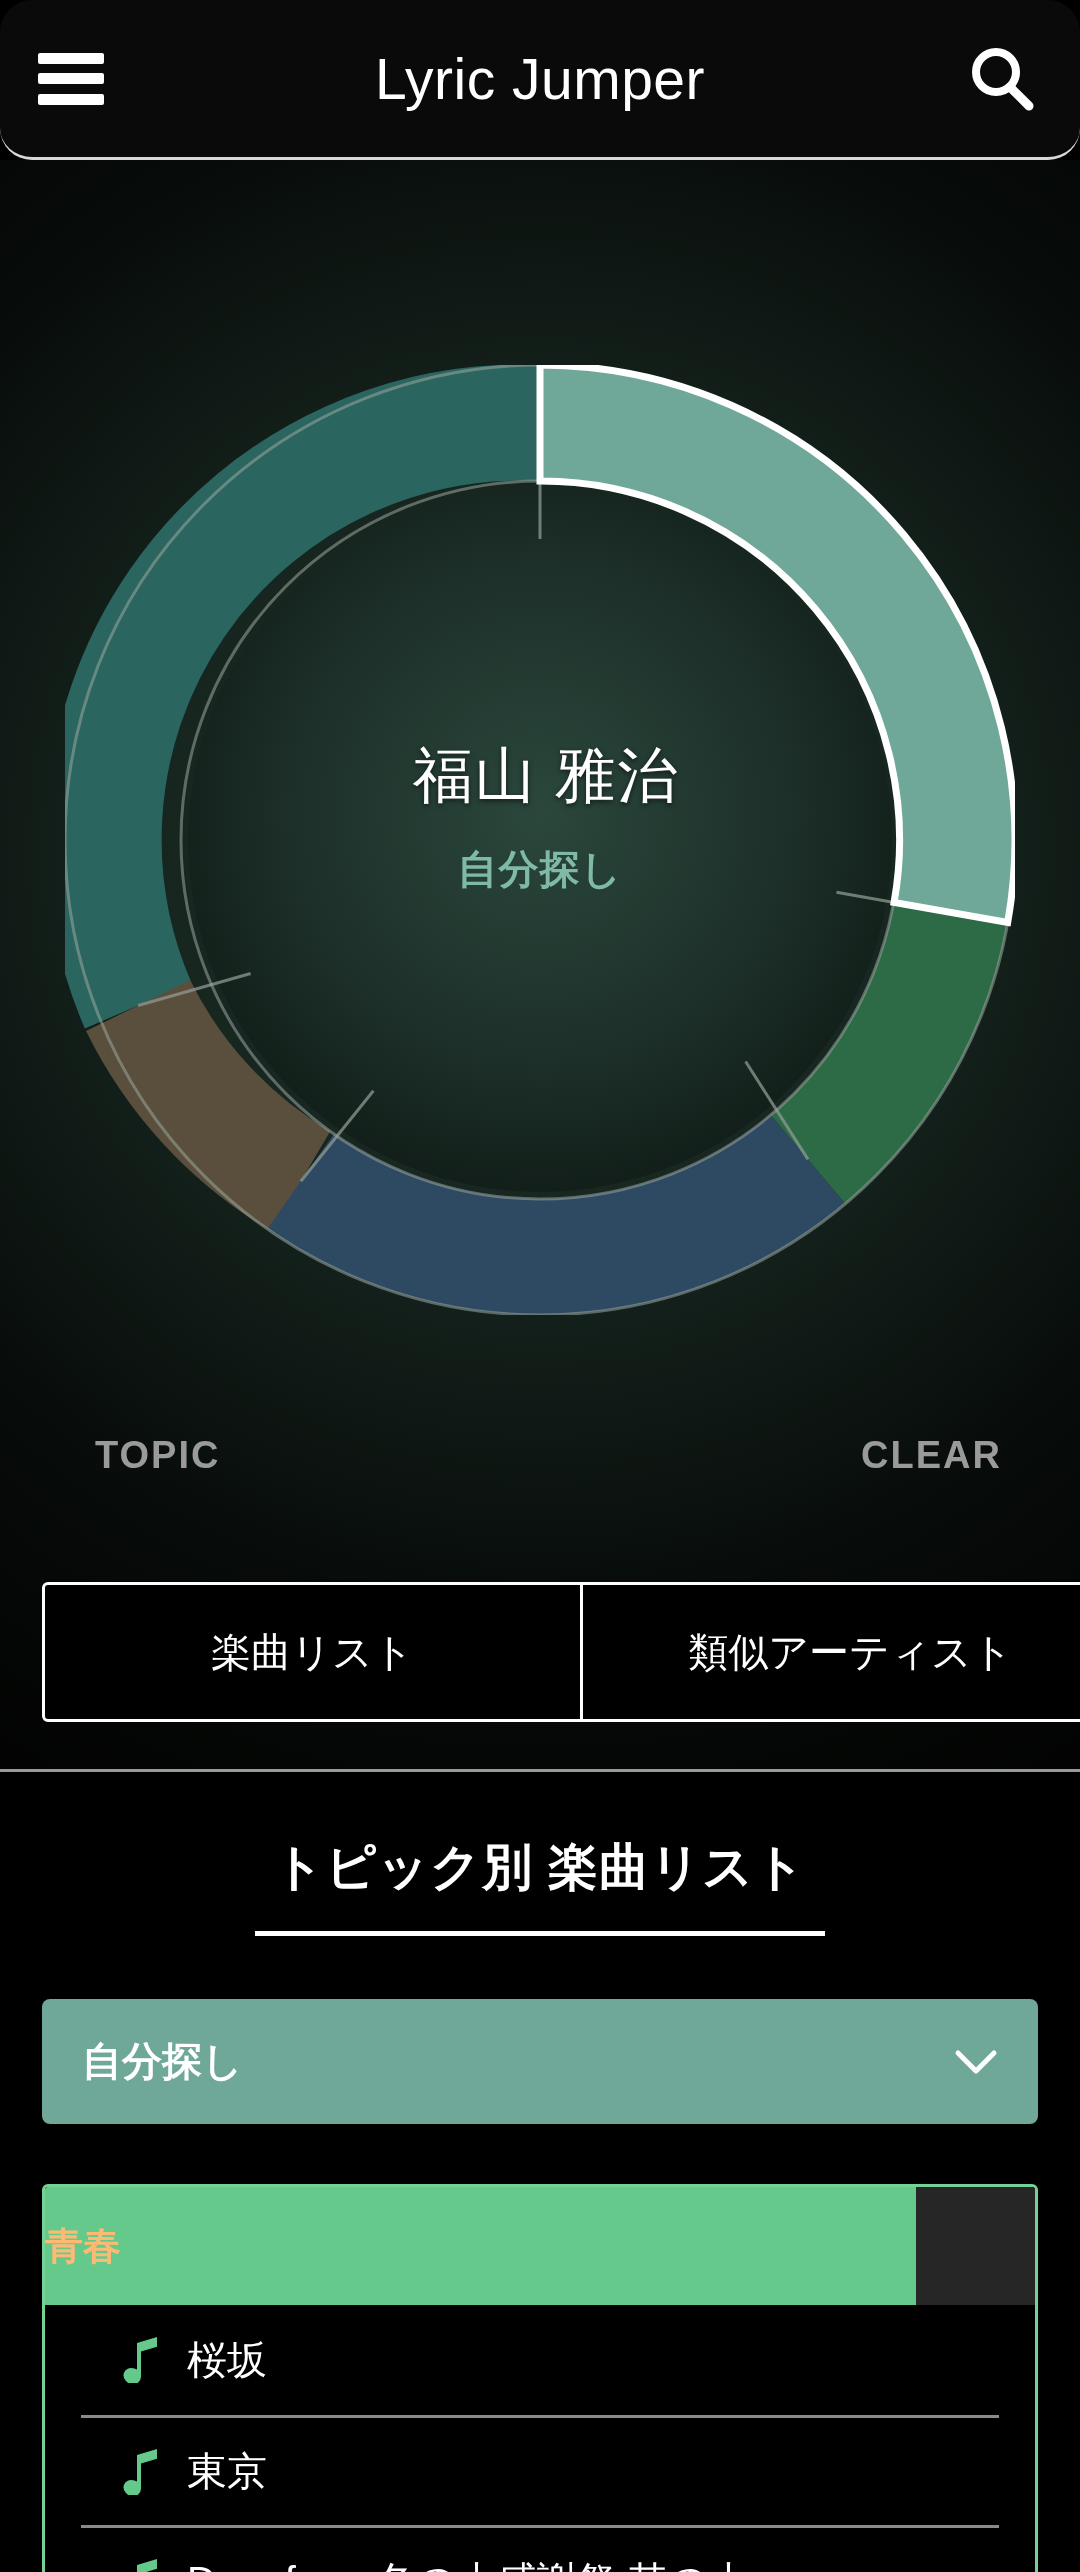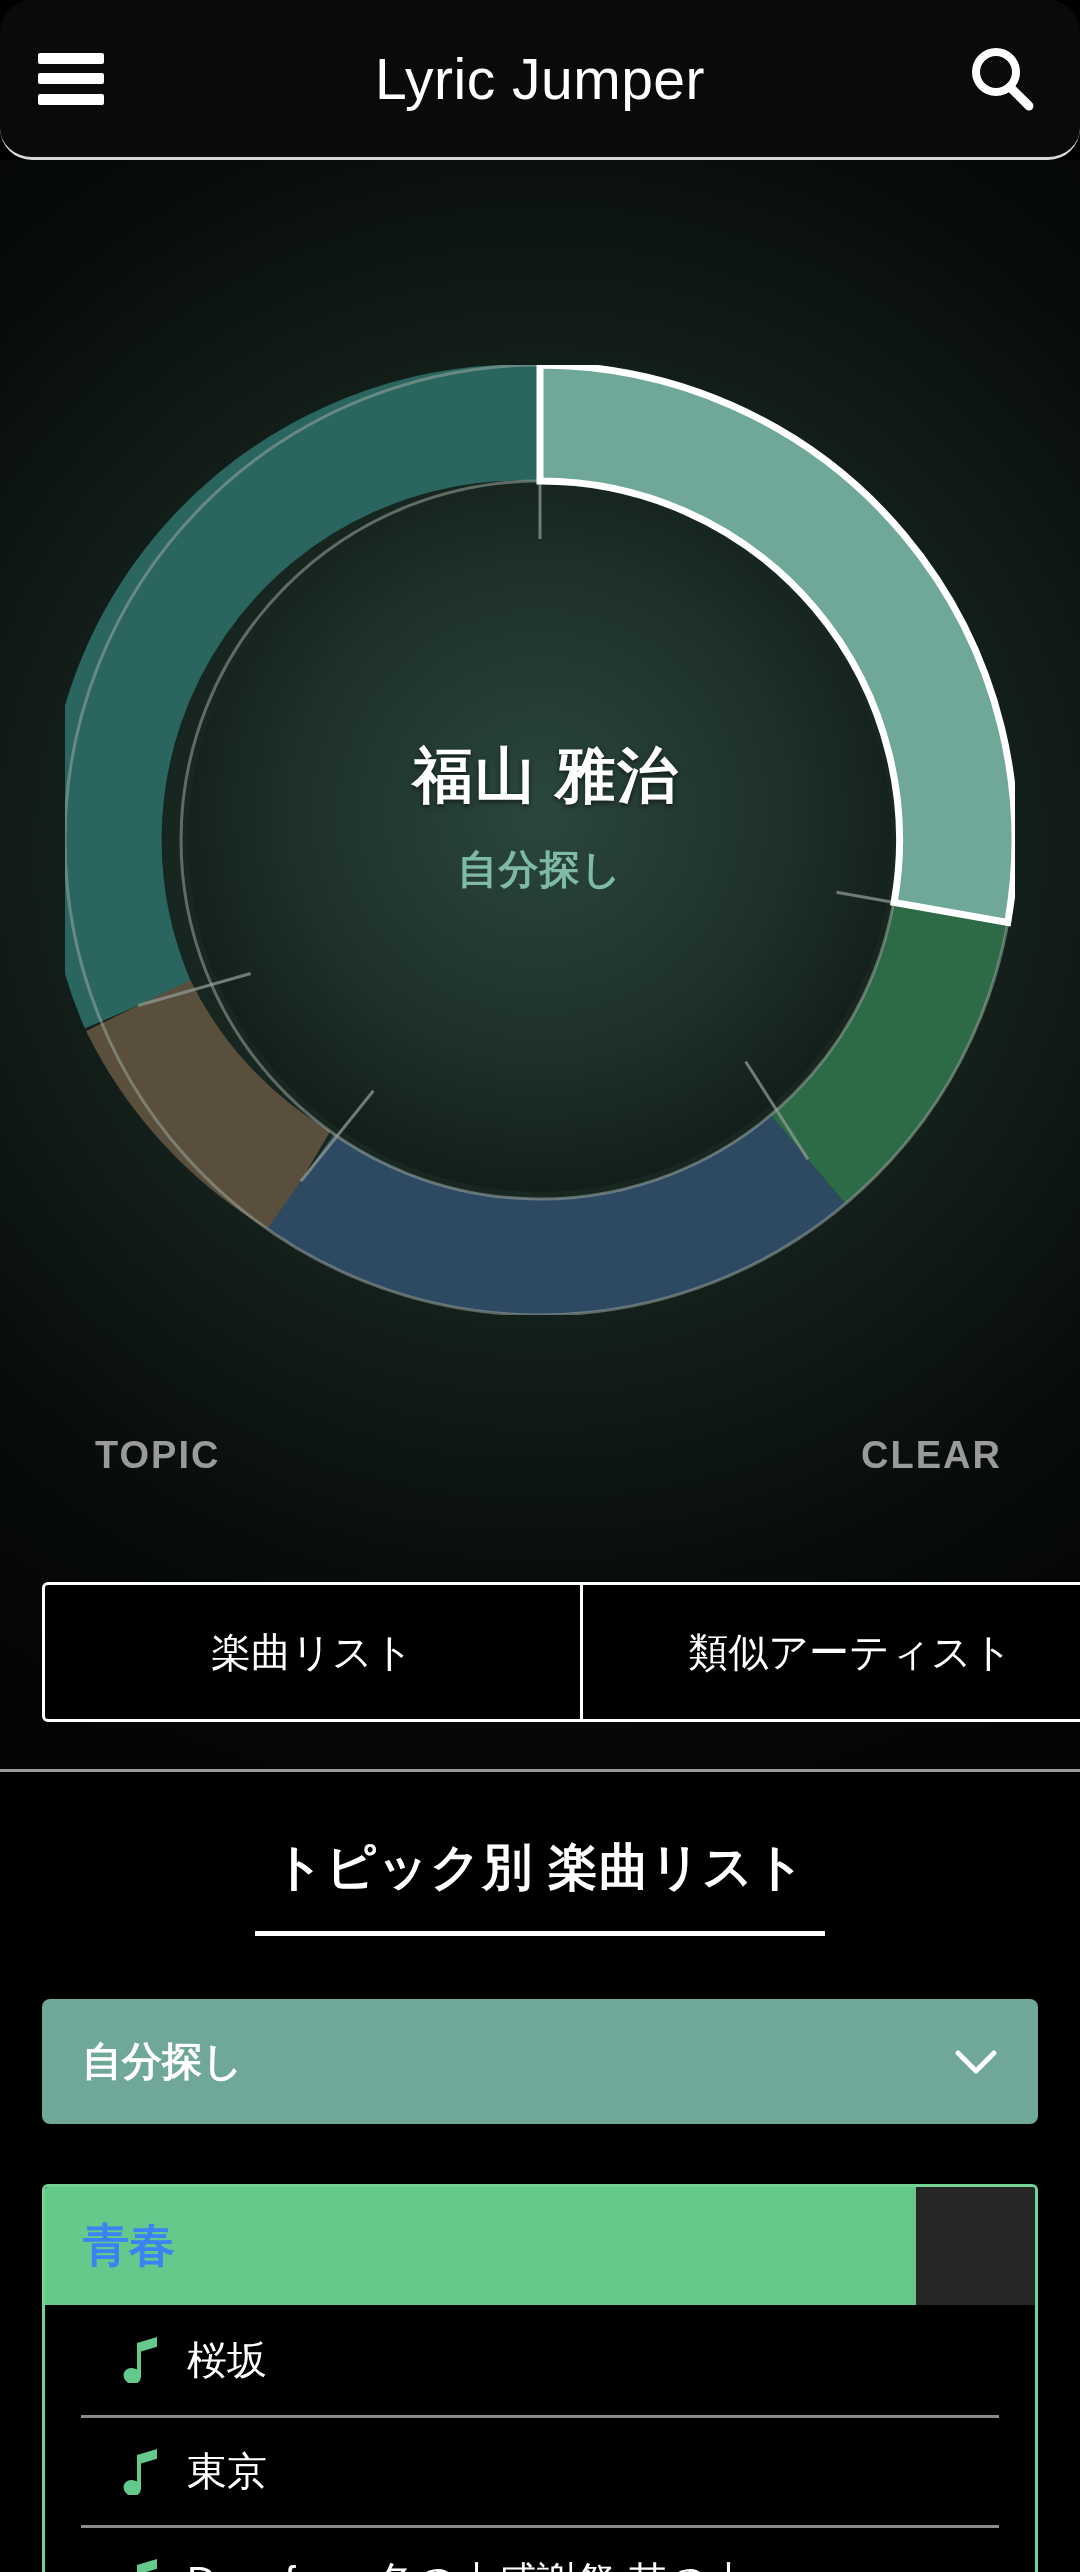--- a/index.html
+++ b/index.html
@@ -84,21 +84,21 @@
   .donut-center-text {
     position: absolute;
     left: 0; right: 0;
     top: 580px;
     text-align: center;
     pointer-events: none;
   }
   .artist-name {
     color: #ffffff;
     font-size: 60px;
-    font-weight: bold;
+    font-weight: normal;
     letter-spacing: 2px;
     line-height: 1.2;
     text-shadow: 0 2px 5px rgba(0,0,0,.6);
     padding-left: 12px;
   }
   .topic-name {
     margin-top: 30px;
     color: #7fb9a7;
     font-size: 40px;
     font-weight: bold;
@@ -222,24 +222,23 @@
     display: flex;
     align-items: center;
   }
   .group-bar .fill {
     position: absolute;
     left: 0; top: 0; bottom: 0;
     background: #64c98b;
   }
   .group-bar .label {
     position: relative;
-    color: #3b82f6;
-    font-size: 46px;
-    font-weight: bold;
-    padding-left: 38px;
+    color: #fdba74;
+    font-size: 38px;
+    font-weight: bold;
   }
   .song-row {
     height: 110px;
     display: flex;
     align-items: center;
     padding: 0 0 0 42px;
     cursor: pointer;
   }
   .song-row + .song-row { border-top: 3px solid #8a8a8a; }
   .song-row .note {

